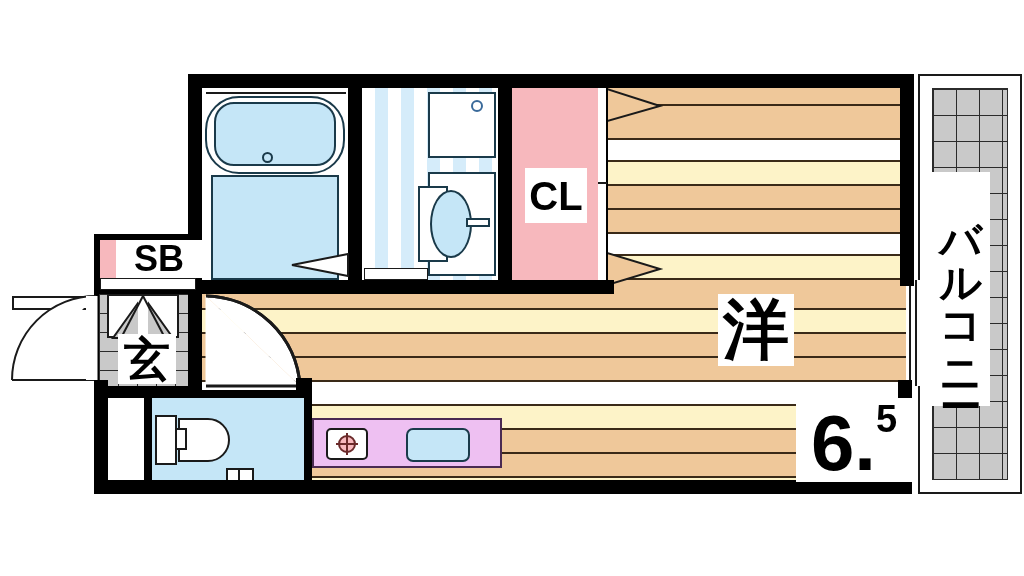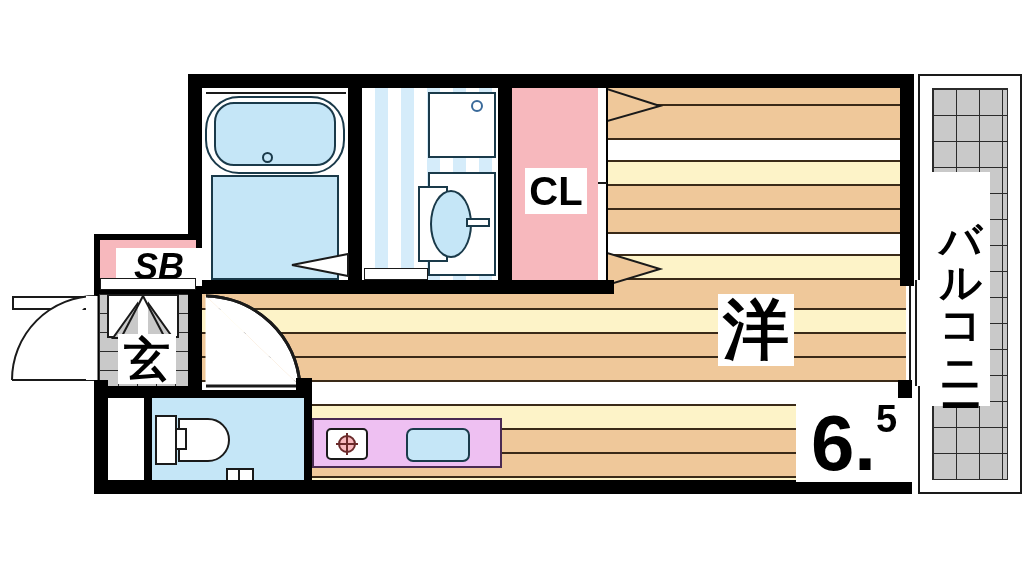--- a/index.html
+++ b/index.html
@@ -170,25 +170,25 @@
   <div class="abs white" style="left:428px; top:172px; width:68px; height:104px; border:2px solid #1a3a4a; box-sizing:border-box;"></div>
   <div class="abs white" style="left:418px; top:186px; width:30px; height:76px; border:2px solid #1a3a4a; box-sizing:border-box;"></div>
   <div class="abs bluefill" style="left:430px; top:190px; width:42px; height:68px; border:2px solid #1a3a4a; border-radius:50%; box-sizing:border-box;"></div>
   <div class="abs white" style="left:466px; top:218px; width:24px; height:9px; border:2px solid #1a3a4a; box-sizing:border-box;"></div>
 
   <div class="abs white" style="left:364px; top:268px; width:64px; height:12px; border:1px solid #1a1a1a; box-sizing:border-box;"></div>
 
   <div class="abs pinkfill" style="left:512px; top:88px; width:86px; height:192px;"></div>
   <div class="abs white" style="left:598px; top:88px; width:8px; height:192px;"></div>
   <div class="abs thinline" style="left:598px; top:182px; width:9px; height:2px;"></div>
-  <div class="label lbl-cl" style="left:525px; top:168px; width:62px; height:46px; display:flex; align-items:center; justify-content:center;">CL</div>
+  <div class="label lbl-cl" style="left:525px; top:168px; width:62px; height:55px; display:flex; align-items:center; justify-content:center;">CL</div>
 
   <div class="abs wall" style="left:94px; top:234px; width:108px; height:62px;"></div>
   <div class="abs pinkfill" style="left:100px; top:240px; width:96px; height:38px;"></div>
-  <div class="label lbl-sb" style="left:116px; top:248px; width:86px; height:38px; display:flex; align-items:center; justify-content:center;font-style:italic;">SB</div>
+  <div class="label lbl-sb" style="left:116px; top:240px; width:86px; height:38px; display:flex; align-items:center; justify-content:center;">SB</div>
   <div class="abs white" style="left:100px; top:278px; width:96px; height:12px; border:1px solid #1a1a1a; box-sizing:border-box;"></div>
 
   <div class="abs wall" style="left:94px; top:290px; width:108px; height:100px;"></div>
   <div class="abs tile-grid gen-grid" style="left:99px; top:294px; width:98px; height:92px;"></div>
 
   <div class="abs white" style="left:107px; top:294px; width:72px; height:44px; border:2px solid #1a1a1a; box-sizing:border-box;"></div>
 
   <svg class="abs" style="left:107px; top:294px; width:72px; height:48px;">
     <path d="M36,2 L6,44 L66,44 Z" fill="#c9c9c9" stroke="#1a1a1a" stroke-width="2"></path>
     <path d="M36,2 L36,44" stroke="#ffffff" stroke-width="10" fill="none"></path>

